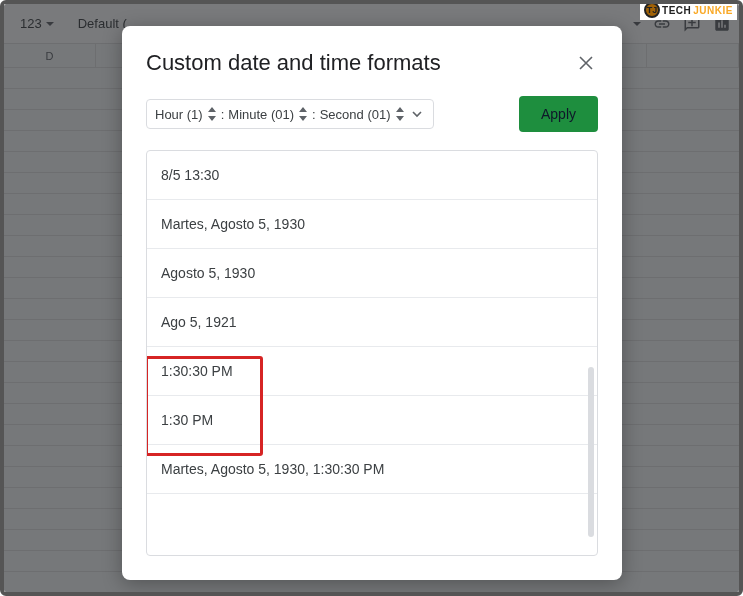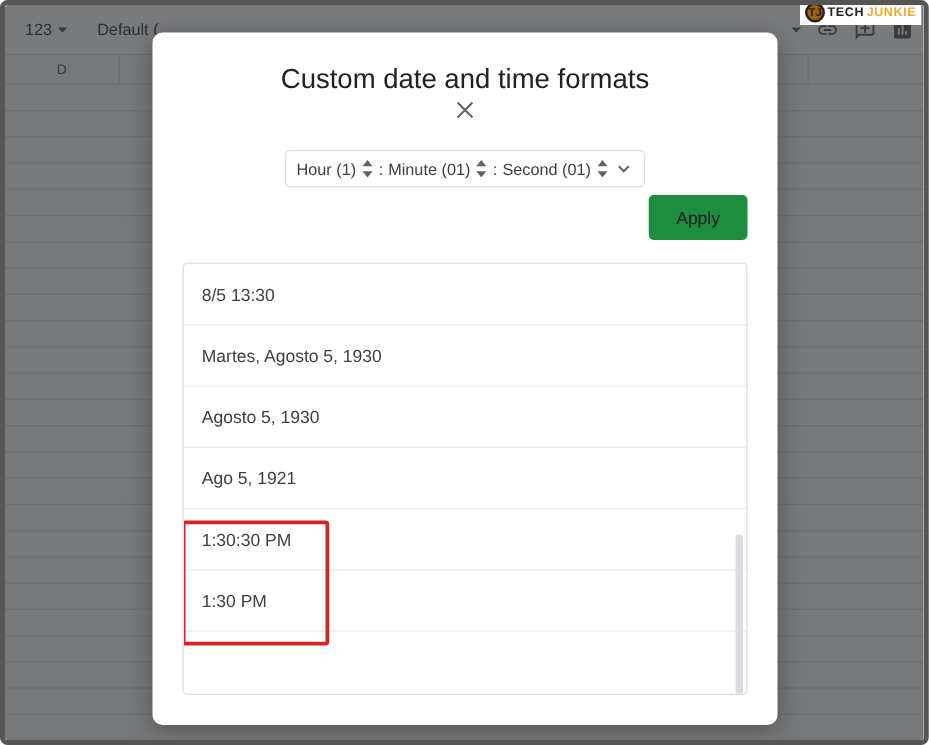--- a/index.html
+++ b/index.html
@@ -85,42 +85,40 @@
       box-shadow: 0 4px 20px rgba(0,0,0,0.3);
       display: flex;
       flex-direction: column;
       padding: 24px;
     }
     .dialog-header {
       display: flex;
       justify-content: space-between;
       align-items: center;
       margin-bottom: 20px;
-      flex-direction: column;
     }
     .dialog-title {
       font-size: 22px;
       color: #202124;
       font-weight: 400;
     }
     .close-btn {
       width: 24px;
       height: 24px;
       cursor: pointer;
       color: #5f6368;
       display: flex;
       align-items: center;
       justify-content: center;
     }
     .format-row {
       display: flex;
       align-items: center;
       gap: 6px;
       margin-bottom: 18px;
-      flex-direction: column;
     }
     .token-group {
       display: flex;
       align-items: center;
       border: 1px solid #dadce0;
       border-radius: 4px;
       padding: 6px 8px;
       gap: 4px;
     }
     .token {
@@ -324,20 +322,21 @@
     <button class="apply-btn">Apply</button>
   </div>
 
   <div class="format-list">
     <div class="format-item">8/5 13:30</div>
     <div class="format-item">Martes, Agosto 5, 1930</div>
     <div class="format-item">Agosto 5, 1930</div>
     <div class="format-item">Ago 5, 1921</div>
     <div class="format-item">1:30:30 PM</div>
     <div class="format-item">1:30 PM</div>
+    <div class="format-item">Martes, Agosto 5, 1930, 1:30:30 PM</div>
     <div class="highlight-box"></div>
     <div class="scrollbar-thumb"></div>
   </div>
 </div>
 
 <div class="watermark">
   <div class="wm-circle">TJ</div>
   <span class="wm-text wm-tech">TECH</span>
     <span class="wm-text wm-junkie">JUNKIE</span>
 </div>

